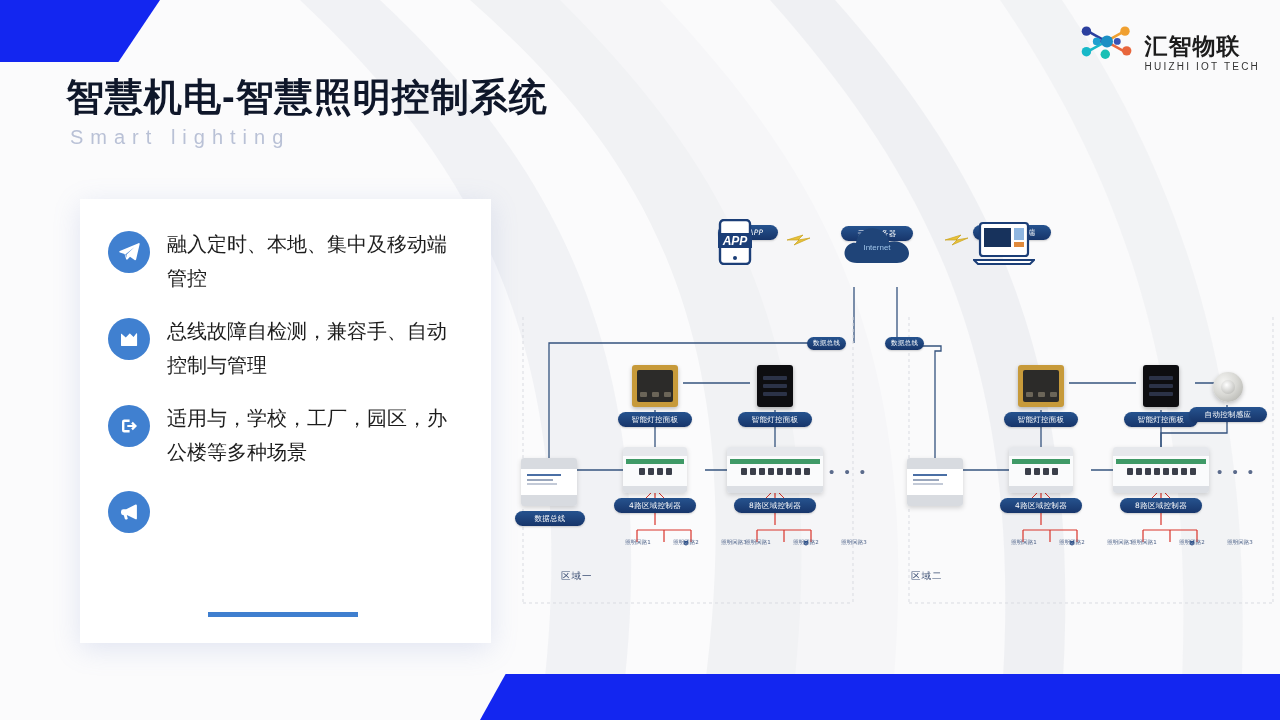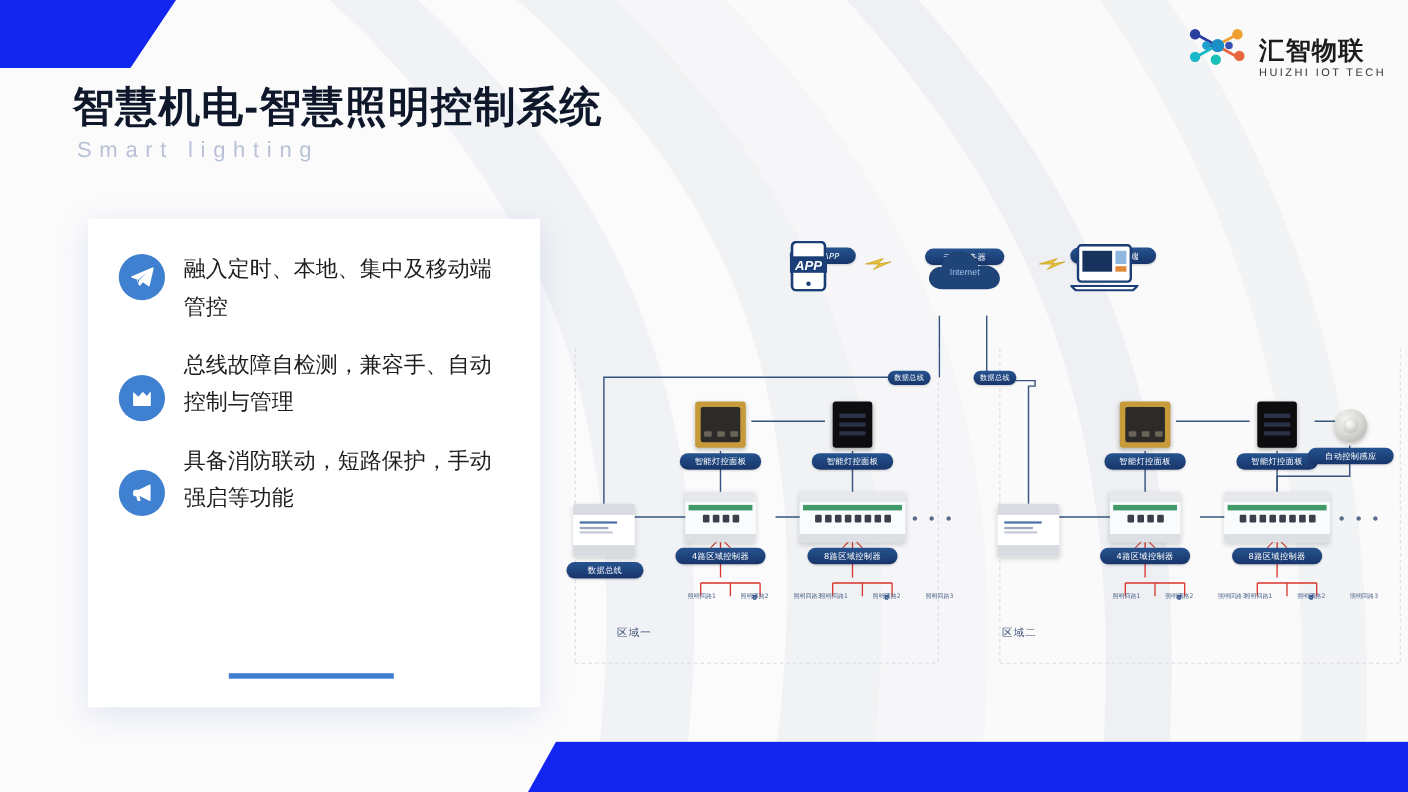--- a/index.html
+++ b/index.html
@@ -59,21 +59,21 @@
   .card {
     position: absolute; left: 80px; top: 199px;
     width: 411px; height: 444px;
     background: #ffffff;
     box-shadow: 0 6px 26px rgba(120,140,200,.20);
   }
   .feature {
     display: flex; align-items: flex-start; gap: 17px;
     padding: 0 26px 0 28px;
   }
-  .feature + .feature { margin-top: 18px; align-items: flex-end; }
+  .feature + .feature { margin-top: 18px; }
   .feat-icon {
     flex: 0 0 auto;
     width: 42px; height: 42px; border-radius: 50%;
     background: #4080d0;
     display: flex; align-items: center; justify-content: center;
     margin-top: 4px;
   }
   .feat-icon svg { width: 24px; height: 24px; fill: #fff; }
   .feat-text {
     font-size: 20px; line-height: 1.72; color: #1d1d1d;
@@ -226,28 +226,36 @@
 
     <div class="feature">
       <span class="feat-icon">
         <svg viewBox="0 0 24 24">
             <path d="M4 18.5V7.2c0-.4.5-.6.8-.3l4 3.7 3.6-3.9c.2-.2.6-.2.8 0l3.4 3.2 2.6-3.4c.3-.4.9-.2.9.3v11.7c0 .3-.2.5-.5.5H4.5c-.3 0-.5-.2-.5-.5Z"></path>
           </svg>
       </span>
       <span class="feat-text">总线故障自检测，兼容手、自动控制与管理</span>
     </div>
 
+    <div class="feature">
+      <span class="feat-icon">
+        <svg viewBox="0 0 24 24">
+            <path d="M12.6 5.5H7.2A2.2 2.2 0 0 0 5 7.7v8.6a2.2 2.2 0 0 0 2.2 2.2h5.4v-2.4H7.4V7.9h5.2V5.5Z"></path>
+            <path d="M15.8 7.8l-1.6 1.6 1.5 1.5h-5.4v2.2h5.4l-1.5 1.5 1.6 1.6 4.2-4.2-4.2-4.2Z"></path>
+          </svg>
+      </span>
+      <span class="feat-text">适用与，学校，工厂，园区，办公楼等多种场景</span>
+    </div>
 
     <div class="feature">
       <span class="feat-icon">
         <svg viewBox="0 0 24 24">
             <path d="M18.6 4.6 9.2 9.3H6.4A2.4 2.4 0 0 0 4 11.7v1.1a2.4 2.4 0 0 0 2.4 2.4h.4l1 3.6c.1.4.5.7.9.7h1.2c.6 0 1-.6.8-1.2l-.9-3.1h.6l8.2 4.1c.6.3 1.3-.1 1.3-.8V5.4c0-.7-.7-1.1-1.3-.8Z"></path>
           </svg>
       </span>
-      <span class="feat-text">具备消防联动，短路保护，手动强启等功能</span>
     </div>
 
     <div class="card-underline"></div>
   </div>
 
   <div class="diagram">
 
     <svg width="775" height="420" viewBox="0 0 775 420">
       <g stroke="#35537e" stroke-width="1.3" fill="none">
 

